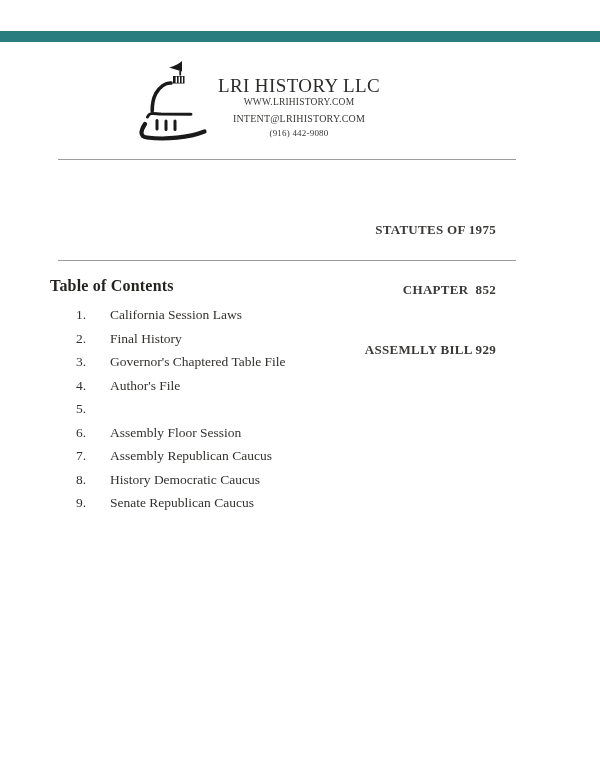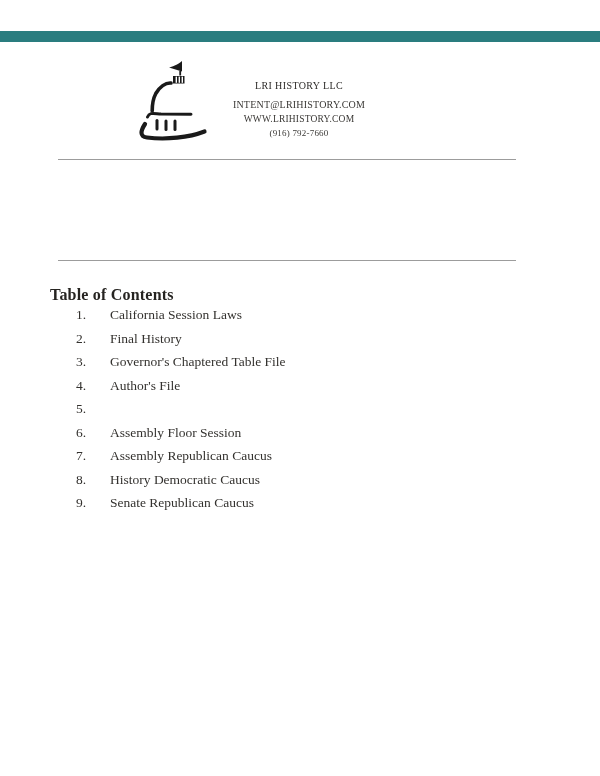--- a/index.html
+++ b/index.html
@@ -11,39 +11,39 @@
     overflow:hidden;
   }
   .accent-bar{
     position:absolute;left:0;top:31px;width:600px;height:11px;
   }
   .logo{position:absolute;left:138px;top:59px;width:70px;height:85px;}
   .letterhead-text{
     position:absolute;left:189px;top:78px;width:220px;
     text-align:center;color:#2f2d2b;
   }
-  .company{font-size:10px;line-height:16px;letter-spacing:0.4px;color:#2e2c2a;}
+  .company{font-size:19px;line-height:16px;letter-spacing:0.4px;color:#2e2c2a;}
   .contact{line-height:12px;letter-spacing:0.2px;color:#3a3835;}
   .contact.email{margin-top:5px;font-size:10px;}
   .contact.web{margin-top:2px;font-size:9.5px;}
   .contact.phone{margin-top:2px;font-size:9px;}
   .rule{
     position:absolute;left:58px;width:458px;height:0;
     border-top:1.4px solid #9c9c9c;
   }
   .rule.r1{top:159px;}
   .rule.r2{top:260px;}
   .reference{
     position:absolute;top:180px;right:104px;
     text-align:right;font-weight:bold;font-size:13px;
     line-height:20px;letter-spacing:0.3px;color:#3b3937;
     white-space:pre;
   }
   .toc-title{
-    position:absolute;left:50px;top:286px;
+    position:absolute;left:50px;top:277px;
     font-weight:bold;font-size:16px;line-height:17px;
     letter-spacing:0.2px;color:#262421;margin:0;
   }
   ol.toc-list{
     position:absolute;left:40px;top:308px;width:480px;
     margin:0;padding:0;list-style:none;
   }
   ol.toc-list li{
     display:flex;
     font-size:13.5px;line-height:14px;
@@ -80,27 +80,32 @@
 
     <line x1="19" y1="61.5" x2="19" y2="70" stroke="#1a1a1a" stroke-width="3" stroke-linecap="round"></line>
     <line x1="28" y1="62" x2="28" y2="70.5" stroke="#1a1a1a" stroke-width="3" stroke-linecap="round"></line>
     <line x1="37" y1="62" x2="37" y2="70.5" stroke="#1a1a1a" stroke-width="3" stroke-linecap="round"></line>
 
     <path d="M7,65 C2.5,72 1.5,77.5 9,78.5 C28,81 51,78.5 66.5,72.5" fill="none" stroke="#1a1a1a" stroke-width="4.2" stroke-linecap="round"></path>
   </svg>
 
   <div class="letterhead-text">
     <div class="company">LRI HISTORY LLC</div>
+    <div class="contact web">WWW.LRIHISTORY.COM</div>
     <div class="contact email">INTENT@LRIHISTORY.COM</div>
-    <div class="contact web">WWW.LRIHISTORY.COM</div>
-    <div class="contact phone">(916) 792-7660</div>
+    <div class="contact phone">(916) 442-9080</div>
   </div>
 
   <div class="rule r1"></div>
 
+  <div class="reference">
+    <div>STATUTES OF 1975</div>
+    <div>CHAPTER  852</div>
+    <div>ASSEMLLY BILL 929</div>
+  </div>
 
   <div class="rule r2"></div>
 
   <h2 class="toc-title">Table of Contents</h2>
 
   <ol class="toc-list">
     <li>
       <span class="num">1.</span>
       <span class="label">California Session Laws</span>
     </li>

